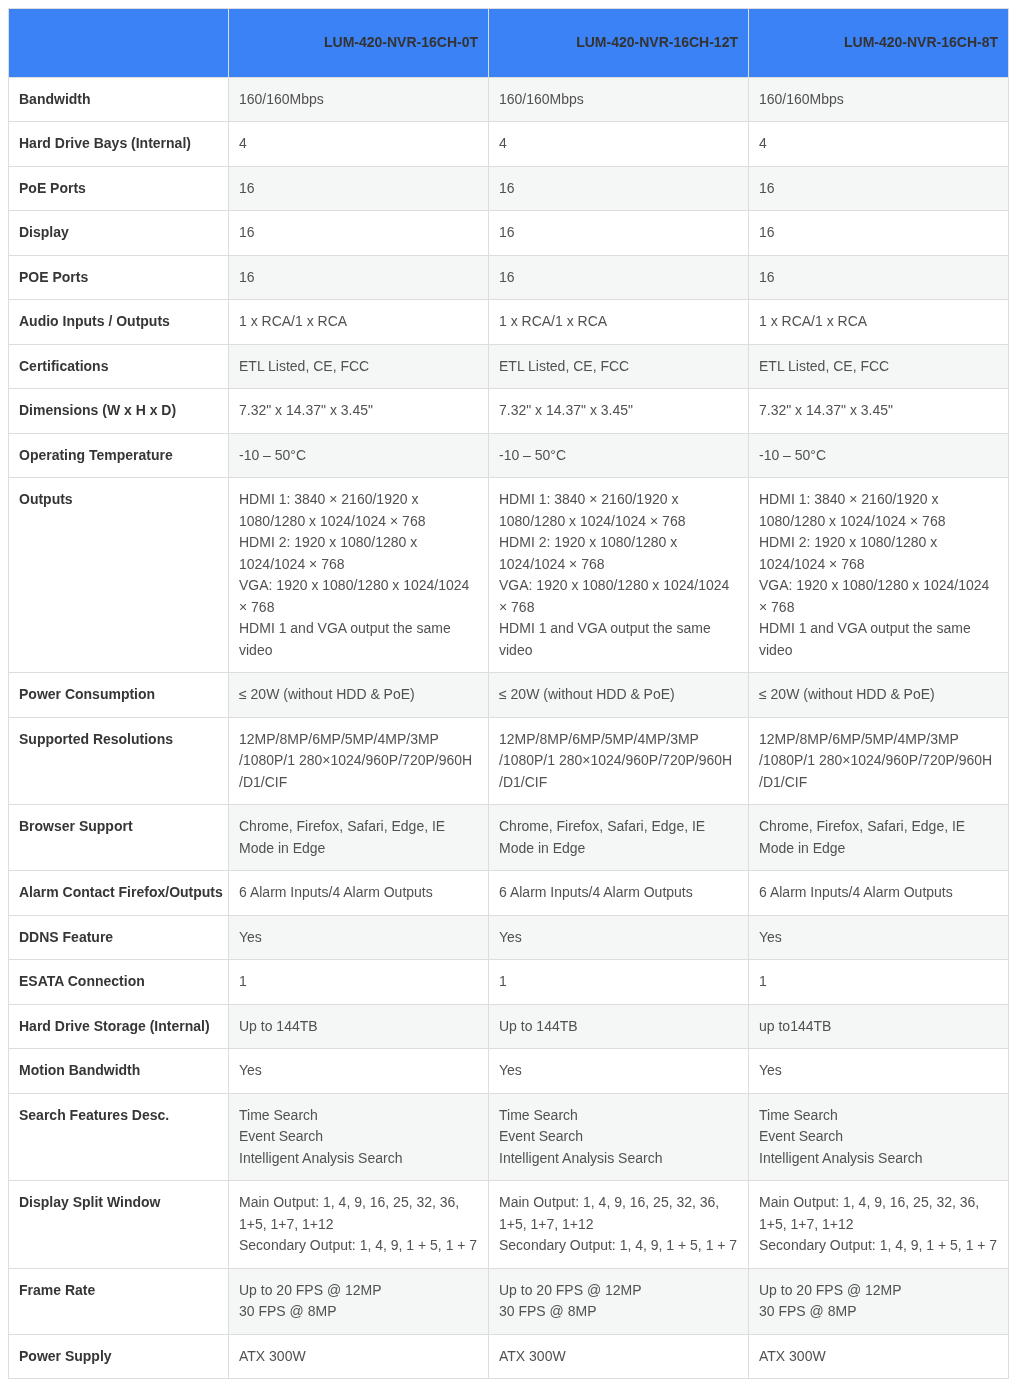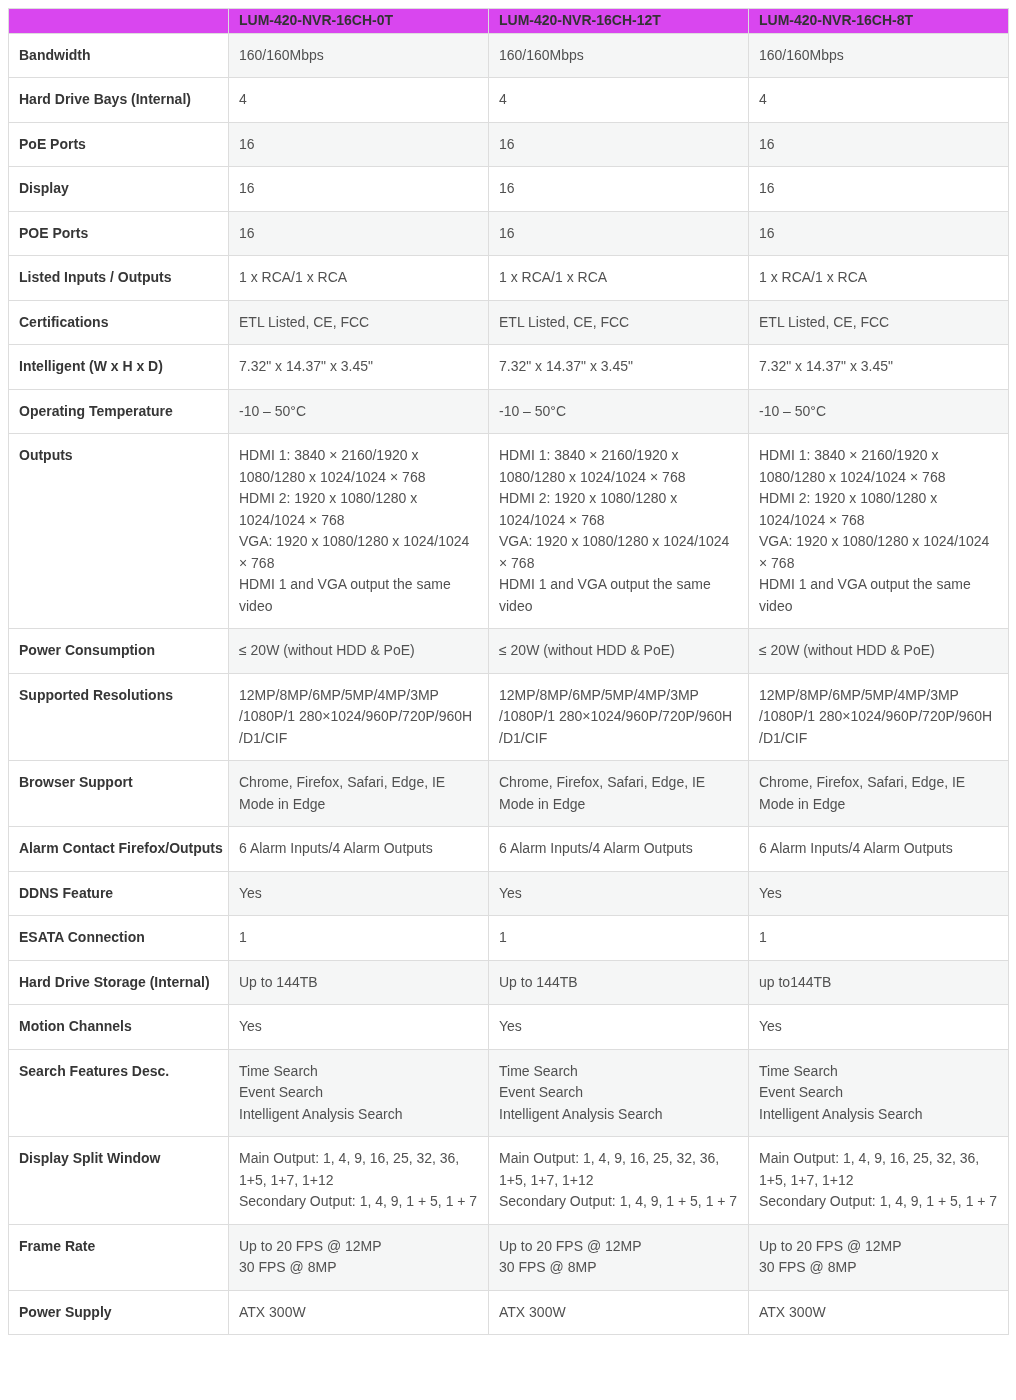--- a/index.html
+++ b/index.html
@@ -19,25 +19,25 @@
     table-layout: fixed;
   }
   table.spec-table col.c-label { width: 220px; }
   table.spec-table col.c-val   { width: 260px; }
   th, td {
     border: 1px solid #dddddd;
     font-size: 14px;
     line-height: 21.5px;
   }
   th {
-    padding: 1px 10px;
-    text-align: left;
+    padding: 23px 10px;
+    text-align: right;
     font-weight: bold;
     color: #333333;
-    background: #d946ef;
+    background: #3b82f6;
     vertical-align: middle;
   }
   td.spec-label {
     padding: 11px 10px;
     font-weight: bold;
     color: #363636;
     white-space: nowrap;
     vertical-align: top;
     background: #ffffff;
     text-align: left;
@@ -99,33 +99,33 @@
         <td class="spec-value">16</td>
         <td class="spec-value">16</td>
       </tr>
       <tr>
         <td class="spec-label">POE Ports</td>
         <td class="spec-value">16</td>
         <td class="spec-value">16</td>
         <td class="spec-value">16</td>
       </tr>
       <tr>
-        <td class="spec-label">Listed Inputs / Outputs</td>
+        <td class="spec-label">Audio Inputs / Outputs</td>
         <td class="spec-value">1 x RCA/1 x RCA</td>
         <td class="spec-value">1 x RCA/1 x RCA</td>
         <td class="spec-value">1 x RCA/1 x RCA</td>
       </tr>
       <tr>
         <td class="spec-label">Certifications</td>
         <td class="spec-value">ETL Listed, CE, FCC</td>
         <td class="spec-value">ETL Listed, CE, FCC</td>
         <td class="spec-value">ETL Listed, CE, FCC</td>
       </tr>
       <tr>
-        <td class="spec-label">Intelligent (W x H x D)</td>
+        <td class="spec-label">Dimensions (W x H x D)</td>
         <td class="spec-value">7.32" x 14.37" x 3.45"</td>
         <td class="spec-value">7.32" x 14.37" x 3.45"</td>
         <td class="spec-value">7.32" x 14.37" x 3.45"</td>
       </tr>
       <tr>
         <td class="spec-label">Operating Temperature</td>
         <td class="spec-value">-10 – 50°C</td>
         <td class="spec-value">-10 – 50°C</td>
         <td class="spec-value">-10 – 50°C</td>
       </tr>
@@ -180,21 +180,21 @@
         <td class="spec-value">1</td>
         <td class="spec-value">1</td>
       </tr>
       <tr>
         <td class="spec-label">Hard Drive Storage (Internal)</td>
         <td class="spec-value">Up to 144TB</td>
         <td class="spec-value">Up to 144TB</td>
         <td class="spec-value">up to144TB</td>
       </tr>
       <tr>
-        <td class="spec-label">Motion Channels</td>
+        <td class="spec-label">Motion Bandwidth</td>
         <td class="spec-value">Yes</td>
         <td class="spec-value">Yes</td>
         <td class="spec-value">Yes</td>
       </tr>
       <tr>
         <td class="spec-label">Search Features Desc.</td>
         <td class="spec-value">Time Search
 Event Search
 Intelligent Analysis Search</td>
         <td class="spec-value">Time Search

